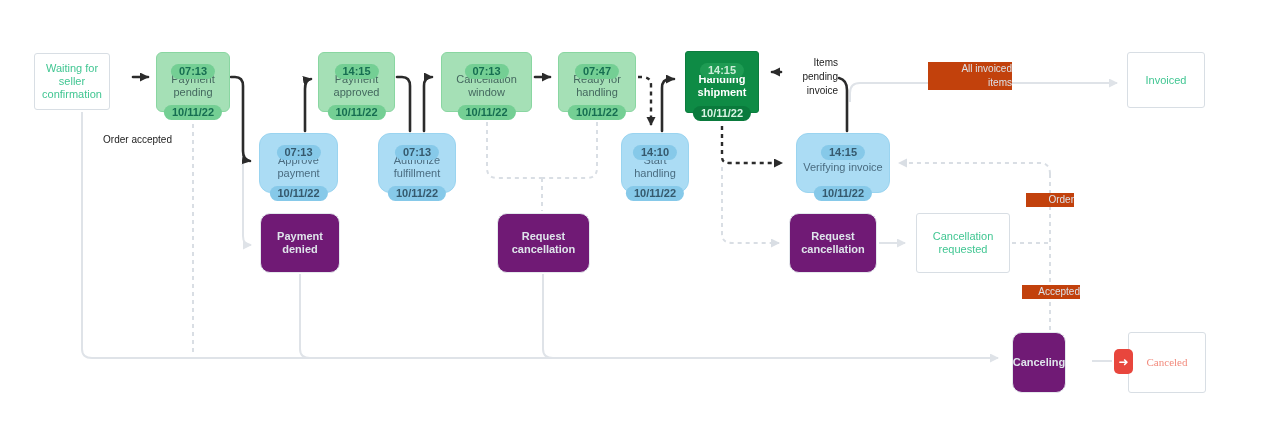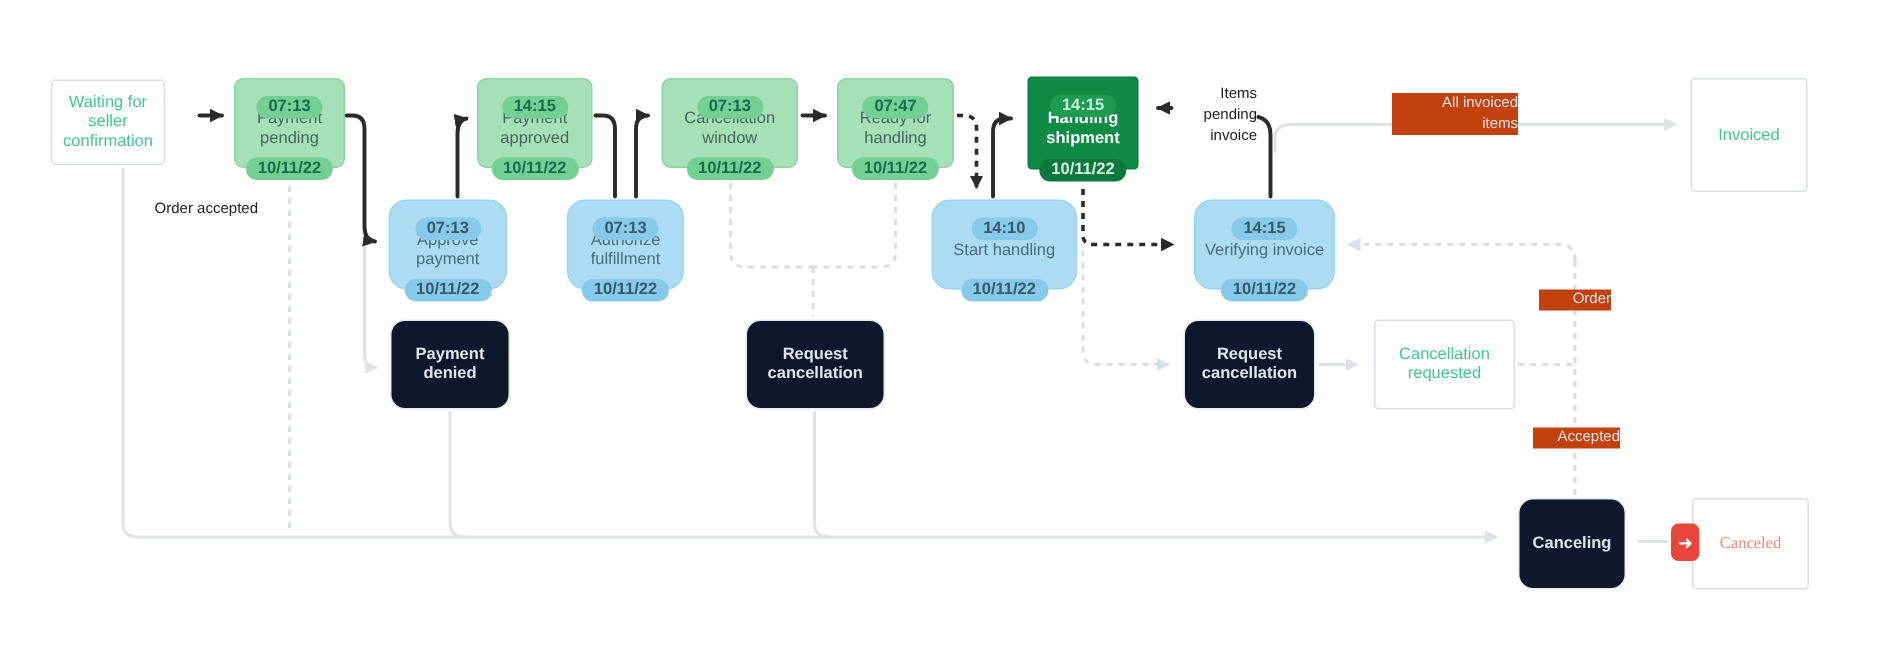--- a/index.html
+++ b/index.html
@@ -13,21 +13,21 @@
     position:absolute;box-sizing:border-box;display:flex;align-items:center;justify-content:center;
     text-align:center;z-index:2;
   }
   .nlabel{white-space:pre-line;font-size:11px;line-height:13px;padding:0 2px;}
   .node.green{background:#a5e0b6;border:1px solid #89d6a1;border-radius:6px;}
   .node.green .nlabel{color:#44685f;}
   .node.current{background:#0e8b45;border:1px solid #0c7c3e;border-radius:3px;}
   .node.current .nlabel{color:#ffffff;font-weight:bold;}
   .node.blue{background:#abdcf4;border:1px solid #9ad4f0;border-radius:12px;}
   .node.blue .nlabel{color:#4a6c80;}
-  .node.ghost{background:#0f172a;border:1px solid #e4e9ed;border-radius:10px;}
+  .node.ghost{background:#701a75;border:1px solid #e4e9ed;border-radius:10px;}
   .node.ghost .nlabel{color:#dfe5eb;font-weight:bold;}
   .node.plain{background:#ffffff;border:1px solid #d8dee4;border-radius:3px;}
   .node.plain .nlabel{font-weight:normal;}
   .node.plain.ok .nlabel{color:#41c692;}
   .node.plain.bad .nlabel{color:#f28a7c;font-family:Liberation Serif, serif;}
   
   .badge{
     position:absolute;left:50%;transform:translateX(-50%);
     font-size:11px;font-weight:bold;line-height:13px;padding:1px 8px;border-radius:9px;
     white-space:nowrap;z-index:3;
@@ -142,39 +142,39 @@
     <span class="badge date">10/11/22</span>
   </div>
 
   <div class="node current" style="left:685px;top:51px;width:74px;height:62px">
     <span class="badge time">14:15</span>
     <div class="nlabel" style="padding-top:8px">Handling
 shipment</div>
     <span class="badge date">10/11/22</span>
   </div>
 
-  <div class="node plain ok" style="left:1127px;top:52px;width:78px;height:76px">
+  <div class="node plain ok" style="left:1127px;top:52px;width:78px;height:56px">
     <div class="nlabel">Invoiced</div>
   </div>
 
   <div class="node blue" style="left:259px;top:133px;width:79px;height:60px">
     <span class="badge time">07:13</span>
     <div class="nlabel" style="padding-top:8px">Approve
 payment</div>
     <span class="badge date">10/11/22</span>
   </div>
 
   <div class="node blue" style="left:378px;top:133px;width:78px;height:60px">
     <span class="badge time">07:13</span>
     <div class="nlabel" style="padding-top:8px">Authorize
 fulfillment</div>
     <span class="badge date">10/11/22</span>
   </div>
 
-  <div class="node blue" style="left:621px;top:133px;width:97px;height:60px">
+  <div class="node blue" style="left:621px;top:133px;width:68px;height:60px">
     <span class="badge time">14:10</span>
     <div class="nlabel" style="padding-top:8px">Start handling</div>
     <span class="badge date">10/11/22</span>
   </div>
 
   <div class="node blue" style="left:796px;top:133px;width:94px;height:60px">
     <span class="badge time">14:15</span>
     <div class="nlabel" style="padding-top:8px">Verifying invoice</div>
     <span class="badge date">10/11/22</span>
   </div>
@@ -191,21 +191,21 @@
   <div class="node ghost" style="left:789px;top:213px;width:88px;height:60px">
     <div class="nlabel">Request
 cancellation</div>
   </div>
 
   <div class="node plain ok" style="left:916px;top:213px;width:94px;height:60px">
     <div class="nlabel">Cancellation
 requested</div>
   </div>
 
-  <div class="node ghost" style="left:1012px;top:332px;width:72px;height:61px">
+  <div class="node ghost" style="left:1012px;top:332px;width:54px;height:61px">
     <div class="nlabel">Canceling</div>
   </div>
 
   <div class="node plain bad" style="left:1128px;top:332px;width:78px;height:61px">
     <div class="nlabel">Canceled</div>
   </div>
 
   <div class="cancel-icon">
     <span>➜</span>
   </div>

